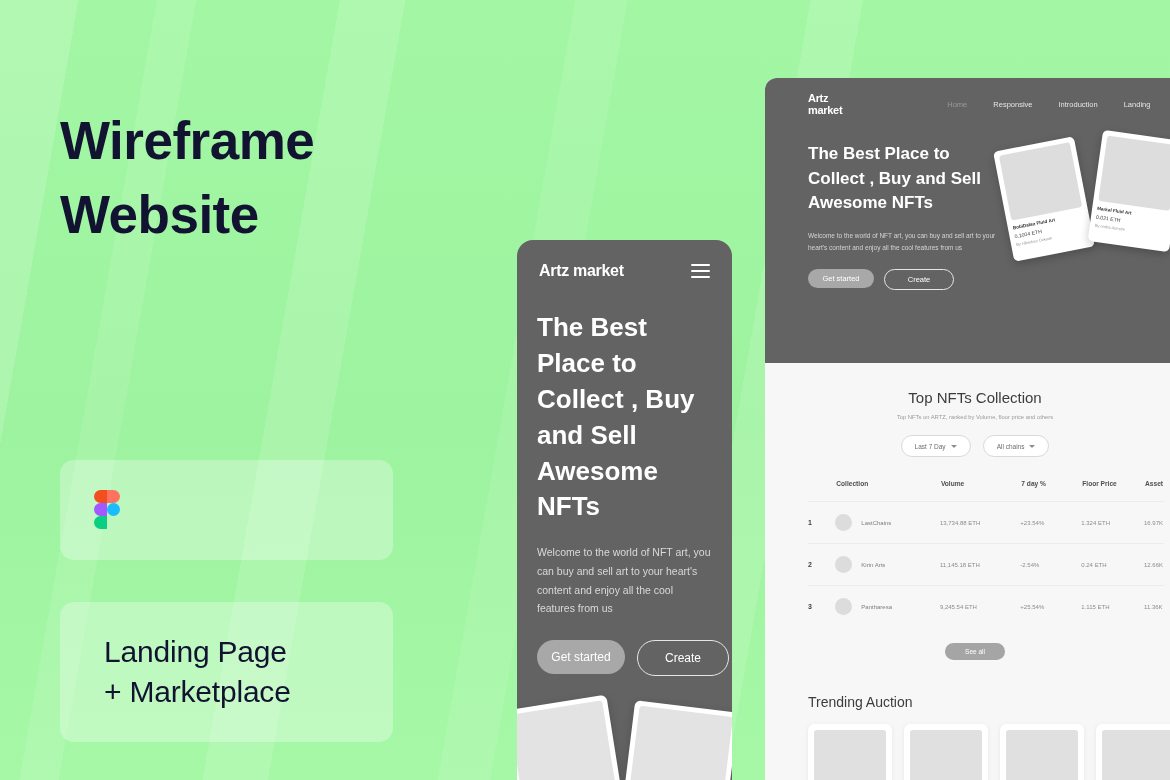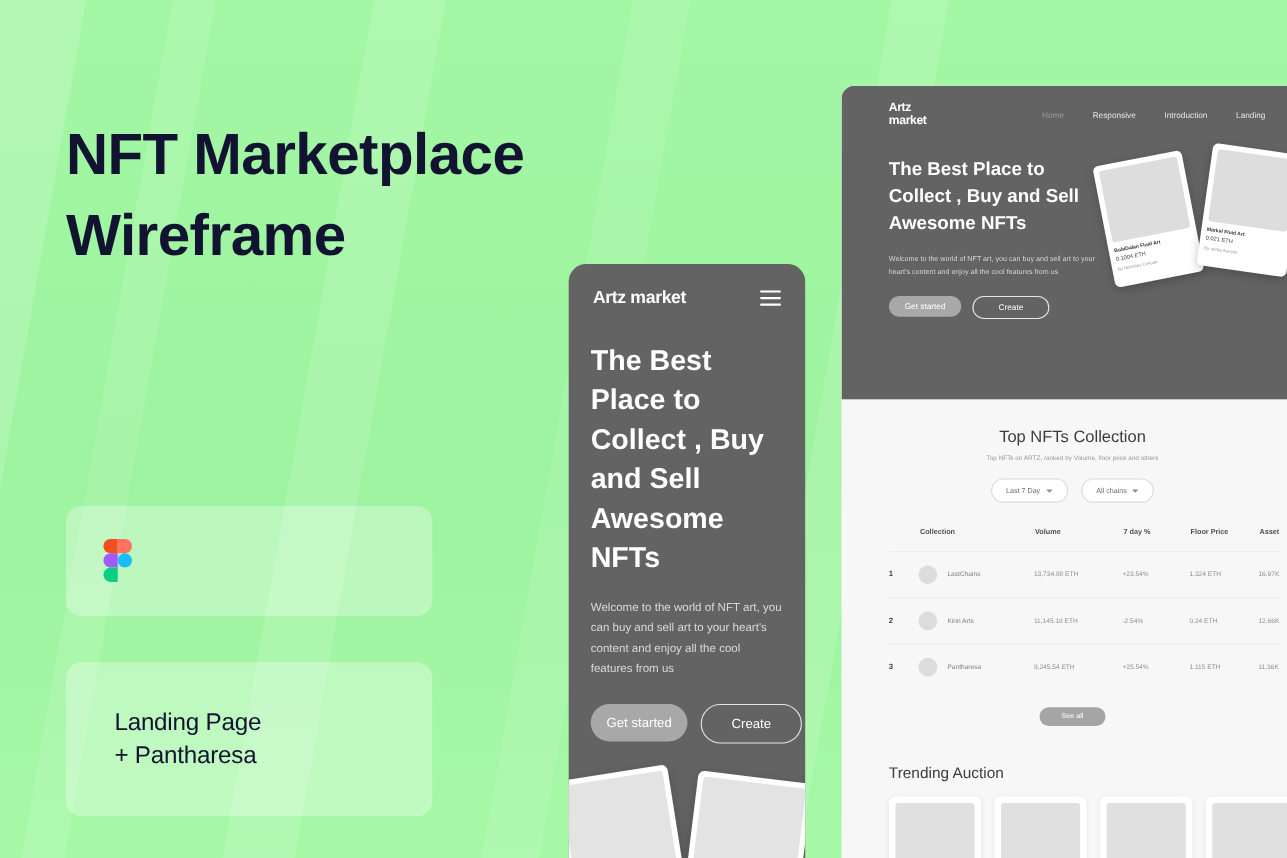--- a/index.html
+++ b/index.html
@@ -66,21 +66,21 @@
     justify-content: center;
     padding-left: 44px;
   }
   .card-label {
     color: #121331;
     font-size: 26px;
     font-weight: 400;
     letter-spacing: -0.2px;
   }
   .card-landing .card-label {
-    font-size: 22px;
+    font-size: 30px;
     line-height: 1.35;
   }
   .figma-logo { width: 27px; height: 40px; position: relative; flex: none; }
   .figma-logo i {
     position: absolute;
     width: 13px; height: 13px;
     display: block;
   }
   .fg-a { left: 0;    top: 0;    background:#f24e1e; border-radius: 7px 0 0 7px; }
   .fg-b { left: 13px; top: 0;    background:#ff7262; border-radius: 0 7px 7px 0; }
@@ -238,37 +238,37 @@
     box-sizing: border-box; padding: 6px;
   }
   .trend-card i { display: block; width: 100%; height: 100%; background: #e0e0e0; border-radius: 3px; }
 </style>
 </head>
 <body>
 
 <div id="stage">
 
   <div class="promo-title">
-    <span>NFT Marketplace</span>
     <span>Wireframe</span>
+    <span>Website</span>
   </div>
 
   <div class="feature-card card-figma">
     <div class="figma-logo">
       <i class="fg-a"></i>
         <i class="fg-b"></i>
         <i class="fg-c"></i>
         <i class="fg-d"></i>
         <i class="fg-e"></i>
     </div>
   </div>
 
   <div class="feature-card card-landing">
     <div class="card-label">Landing Page</div>
-    <div class="card-label">+ Pantharesa</div>
+    <div class="card-label">+ Marketplace</div>
   </div>
 
   <div id="mobile" class="mock-dark">
     <div class="m-head">
       <div class="wf-logo">Artz market</div>
       <div class="hamburger">
         <span></span>
           <span></span>
           <span></span>
       </div>

